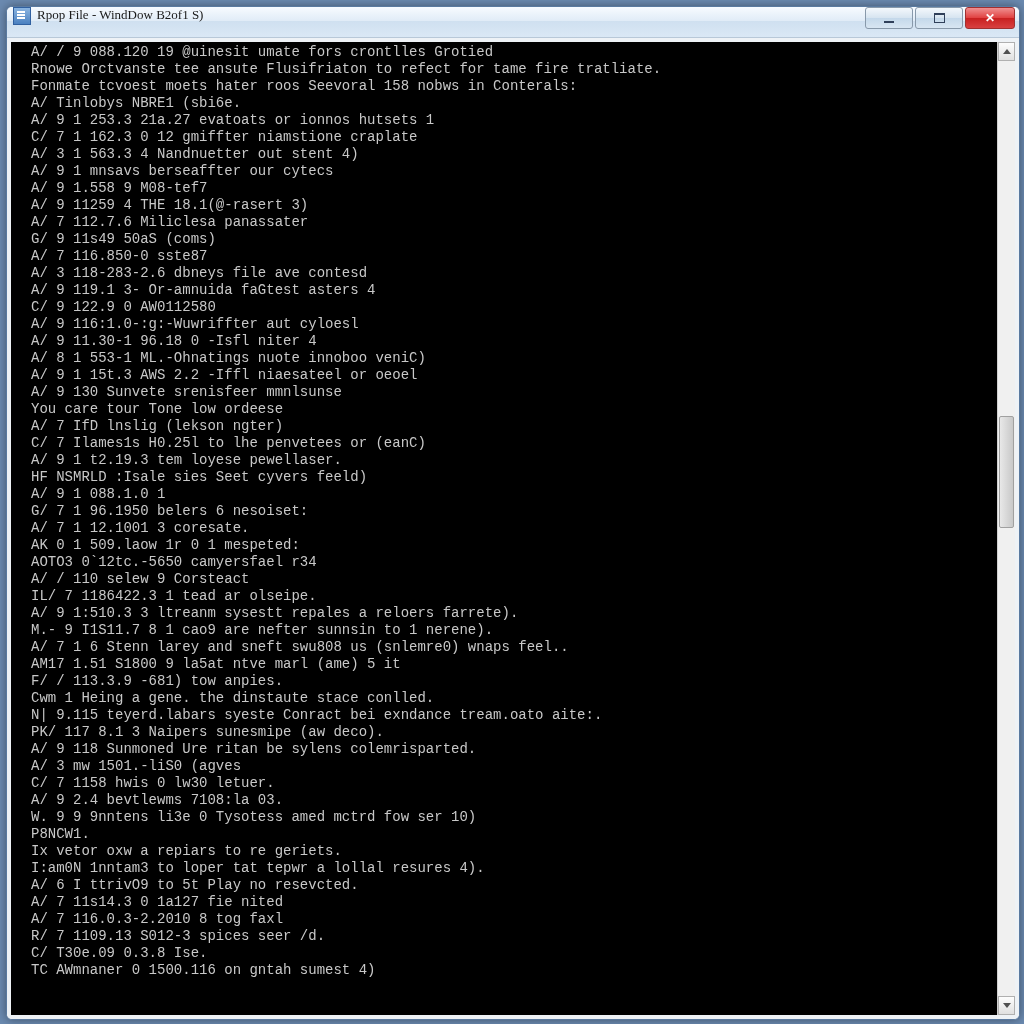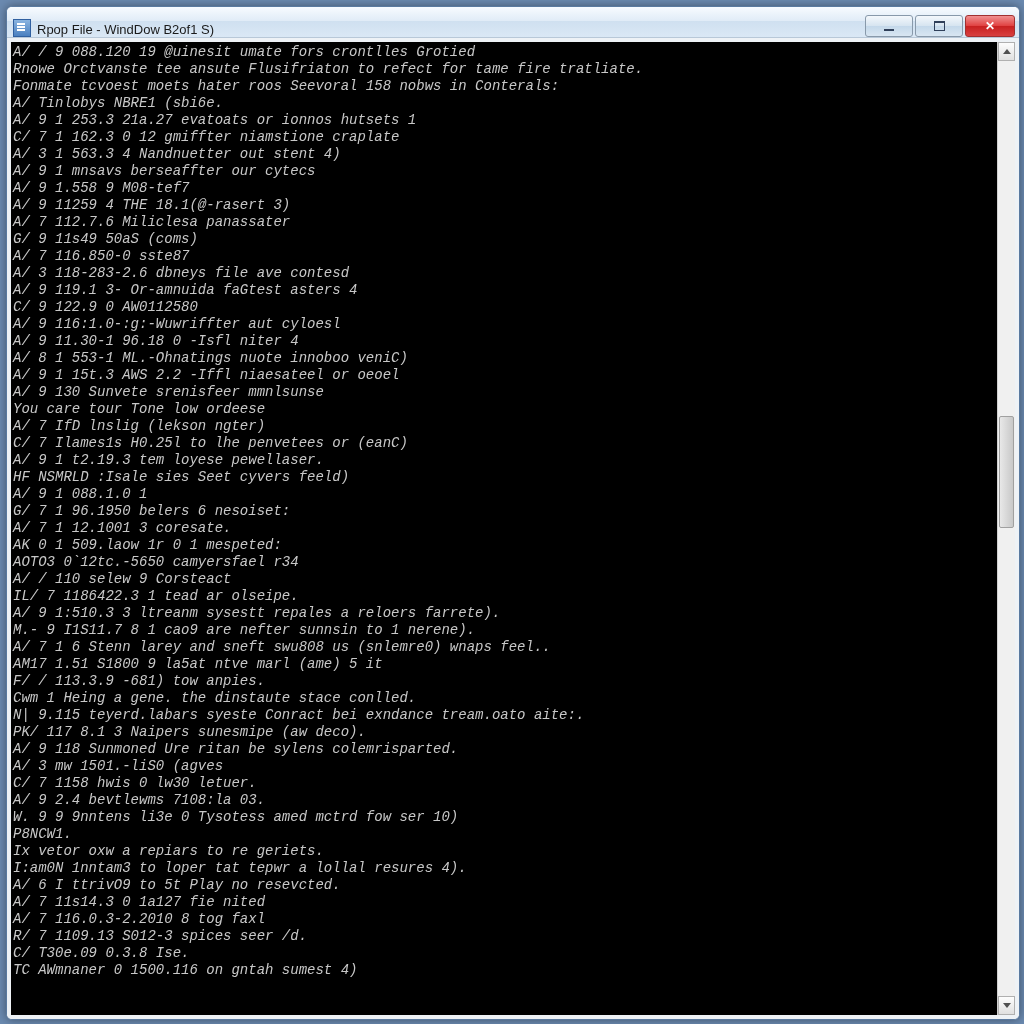--- a/index.html
+++ b/index.html
@@ -25,22 +25,23 @@
     display: flex;
     flex-direction: column;
     overflow: hidden;
   }
 
   .titlebar {
     height: 30px;
     background: linear-gradient(to bottom, #f7fbff 0%, #e1ecf7 45%, #cfe0f0 46%, #dae8f5 100%);
     border-bottom: 1px solid #b8c8d8;
     display: flex;
-    align-items: flex-end;
+    align-items: flex-start;
     padding: 0 4px 0 6px;
+    font-family: Liberation Serif, serif;
   }
 
   .title-icon {
     width: 16px;
     height: 16px;
     background: linear-gradient(to bottom, #8ab4e0, #4a80c0);
     border: 1px solid #3060a0;
     margin-right: 6px;
     position: relative;
   }
@@ -120,24 +121,23 @@
 
   .console {
     flex: 1;
     background: #000000;
     color: #c8c8c8;
     font-family: "Consolas", "Courier New", monospace;
     font-size: 14px;
     line-height: 17px;
     white-space: pre;
     overflow: hidden;
-    padding: 2px 2px;
+    padding: 2px 20px;
     position: relative;
     filter: blur(0.3px);
-    font-style: italic;
   }
   .console .line {
     white-space: pre;
   }
 
   .scrollbar {
     width: 17px;
     background: #f0f0f0;
     border-left: 1px solid #d0d0d0;
     display: flex;

